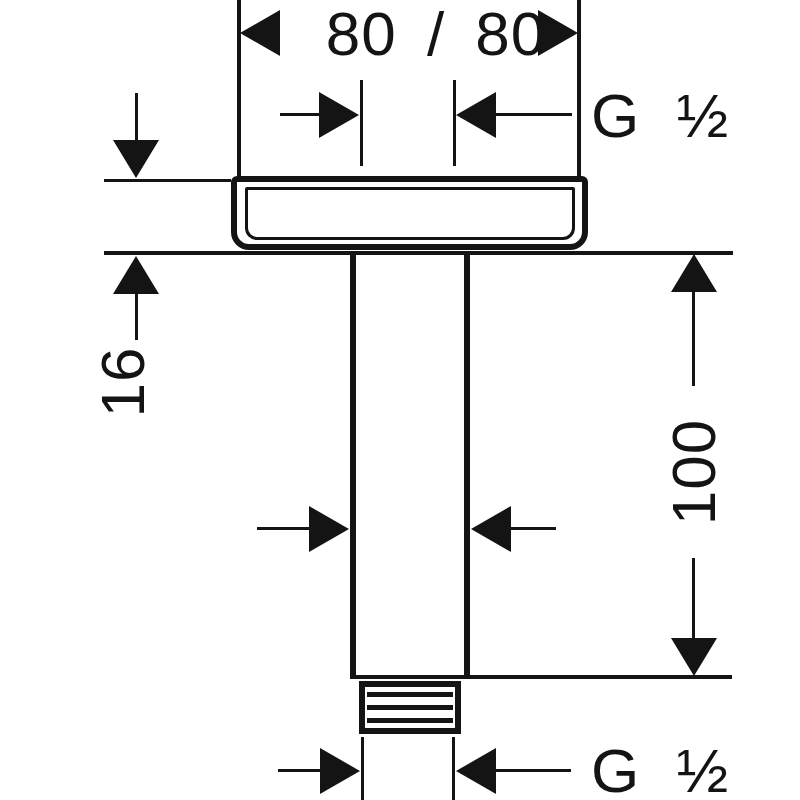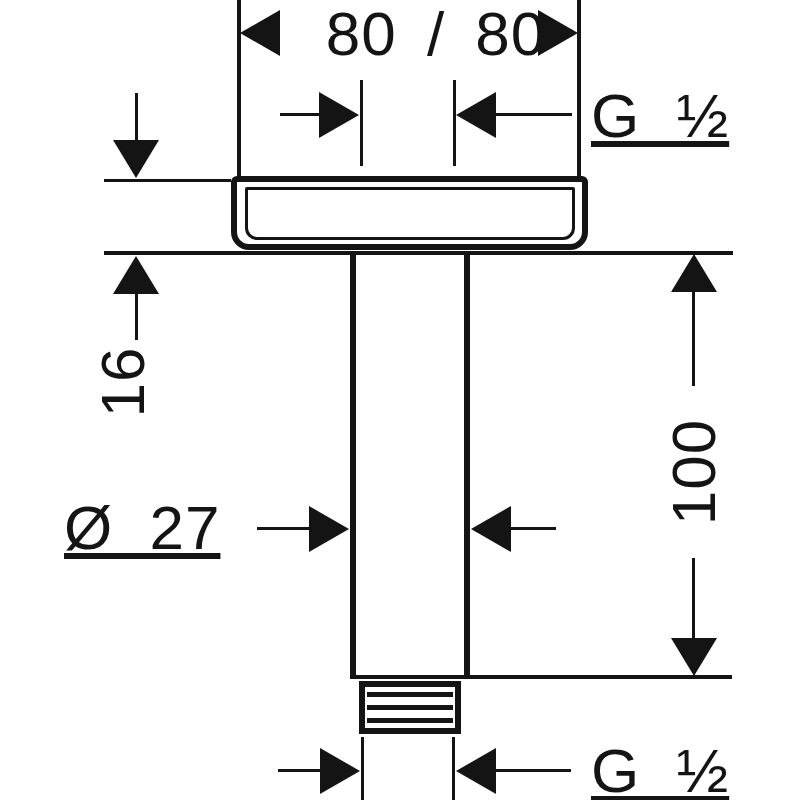--- a/index.html
+++ b/index.html
@@ -33,21 +33,21 @@
   .lbl {
     position: absolute;
     font-size: 62px;
     line-height: 1;
     color: var(--ink);
     letter-spacing: 1px;
     word-spacing: 18px;
     white-space: nowrap;
   }
   .cc  { transform: translate(-50%, -50%); }
-  .cv  { transform: translateY(-50%); text-decoration: underline; }
+  .cv  { transform: translateY(-50%); }
   .rot { transform: translate(-50%, -50%) rotate(-90deg); }
 </style>
 </head>
 <body>
 
 <div class="canvas">
 
   <div class="vl" style="left:237px; top:0; height:177px; width:4px;"></div>
   <div class="vl" style="left:577px; top:0; height:177px; width:4px;"></div>
 
@@ -85,21 +85,20 @@
   <div class="hl" style="left:367px; top:718px; width:86px; height:5px;"></div>
 
   <div class="vl" style="left:361px; top:737px; height:63px;"></div>
   <div class="vl" style="left:452px; top:737px; height:63px;"></div>
   <div class="hl" style="left:278px; top:769px; width:44px;"></div>
   <div class="ar ar-r" style="left:320px; top:748px;"></div>
   <div class="ar ar-l" style="left:456px; top:748px;"></div>
   <div class="hl" style="left:496px; top:769px; width:75px;"></div>
   <span class="lbl cv" style="left:591px; top:771px;">G ½</span>
 
-  <span class="lbl cv" style="left:64px; top:528px;">Ø 27</span>
   <div class="hl" style="left:257px; top:527px; width:55px;"></div>
   <div class="ar ar-r" style="left:309px; top:506px;"></div>
   <div class="ar ar-l" style="left:471px; top:506px;"></div>
   <div class="hl" style="left:511px; top:527px; width:45px;"></div>
 
   <div class="ar ar-u" style="left:671px; top:254px;"></div>
   <div class="vl" style="left:692px; top:290px; height:96px;"></div>
   <span class="lbl rot" style="left:694px; top:472px;">100</span>
   <div class="vl" style="left:692px; top:558px; height:82px;"></div>
   <div class="ar ar-d" style="left:671px; top:638px;"></div>

